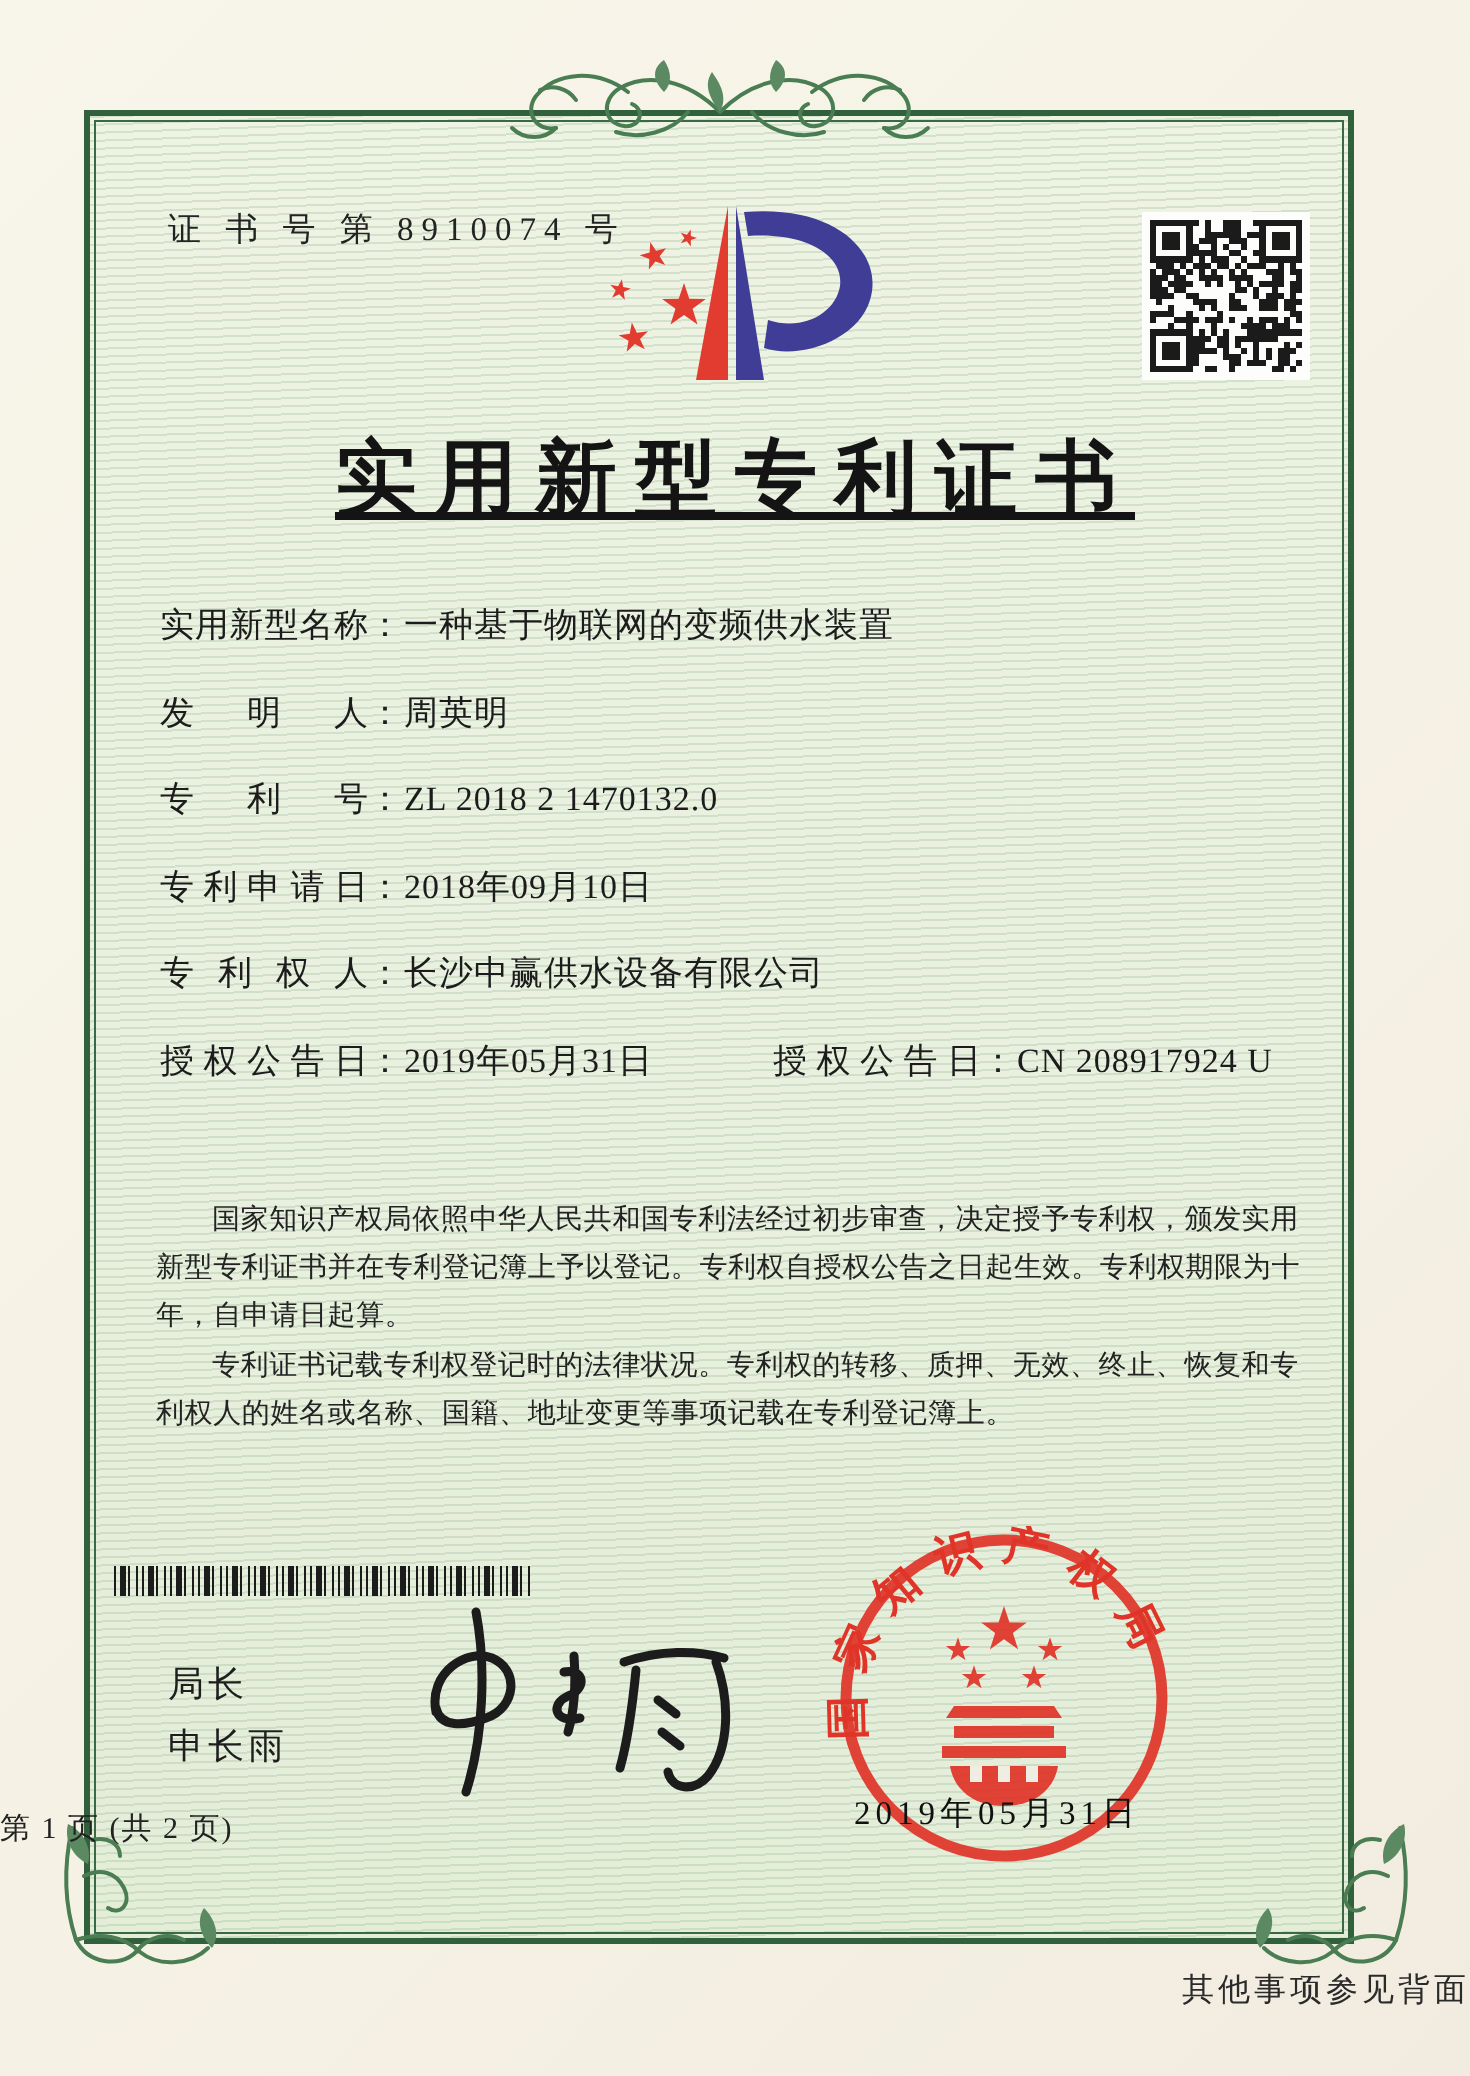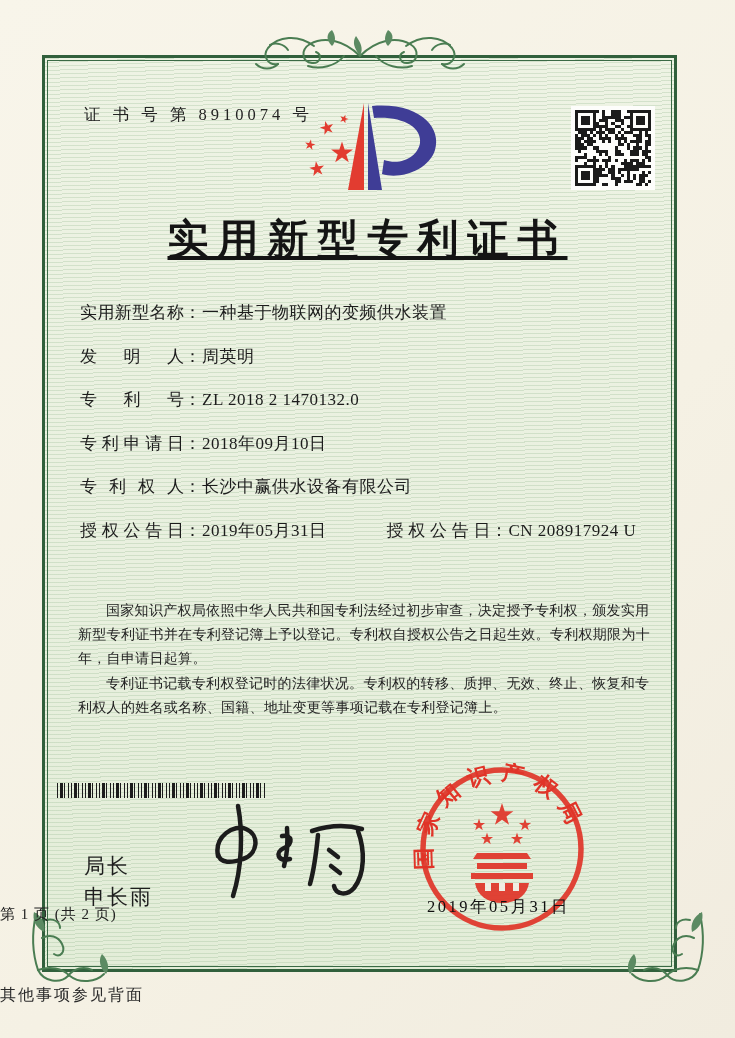--- a/index.html
+++ b/index.html
@@ -61,28 +61,28 @@
   .paragraphs p { text-indent:2em; letter-spacing:.3px; }
 
   .barcode { position:absolute; left:57px; top:783px; width:208px; height:15px;
     background:repeating-linear-gradient(90deg,
       #1c1c1c 0 1px, transparent 1px 3px,
       #1c1c1c 3px 6px, transparent 6px 7px,
       #1c1c1c 7px 8px, transparent 8px 11px,
       #1c1c1c 11px 12px, transparent 12px 14px);
   }
 
-  .signer { position:absolute; left:84px; top:827px; font-size:21px; line-height:31px; letter-spacing:2px;margin-top:24px; }
+  .signer { position:absolute; left:84px; top:827px; font-size:18px; line-height:31px; letter-spacing:2px; }
   .signature { position:absolute; left:188px; top:798px; }
 
   .seal { position:absolute; left:413px; top:763px; }
   .seal-date { position:absolute; left:427px; top:896px; font-size:16.5px; letter-spacing:2.5px; color:#101010; }
 
   .page-footer { position:absolute; left:0; right:0; top:905px; font-size:15px; letter-spacing:1px; color:#222; }
-  .back-note  { position:absolute; left:0; right:0; top:985px; text-align:left; font-size:16px; letter-spacing:2px; color:#2a2a2a; }
+  .back-note  { position:absolute; left:0; right:0; top:985px; text-align:right; font-size:16px; letter-spacing:2px; color:#2a2a2a; }
 </style>
 </head>
 <body>
 
 <div class="page">
 
   <div class="frame"></div>
 
   <div class="ornament" style="left:248px; top:26px;">
     <svg width="224" height="54" viewBox="0 0 224 54">

